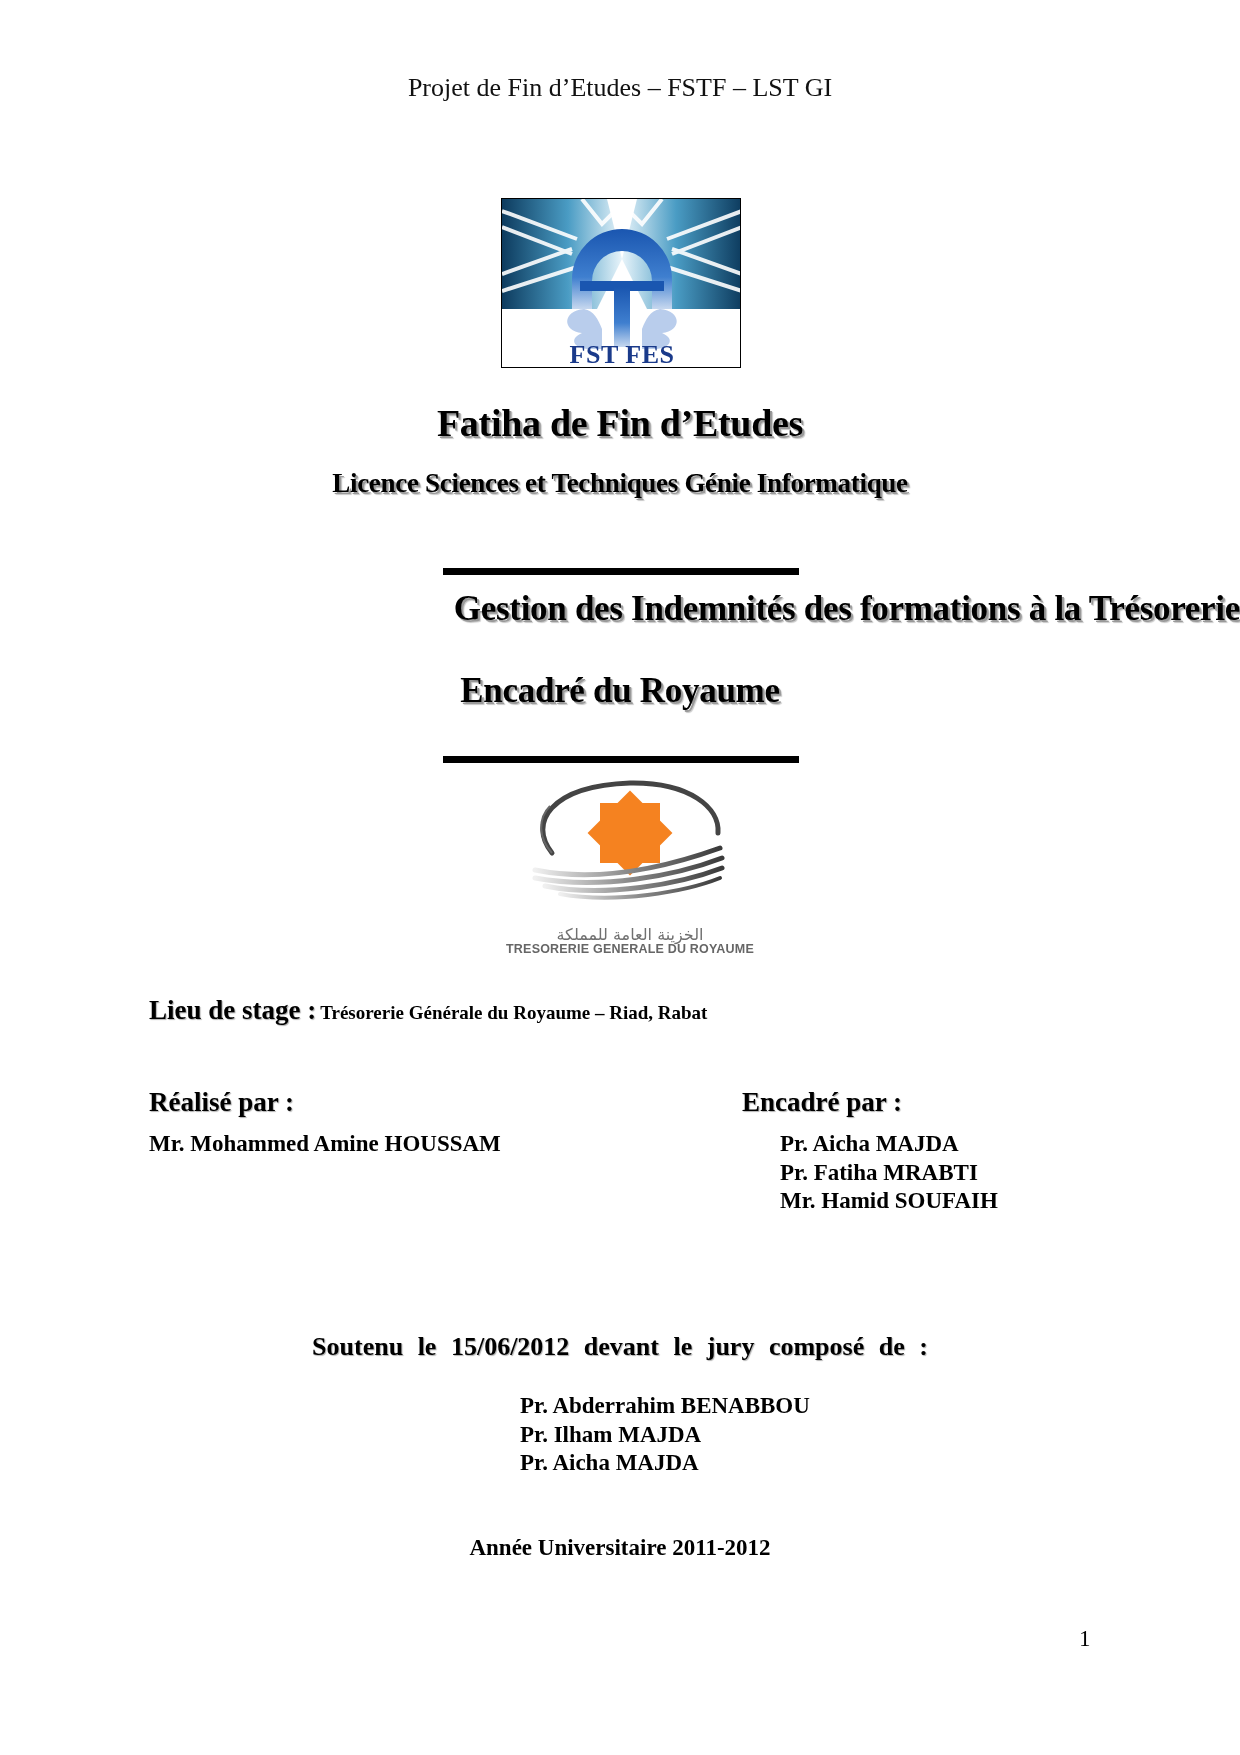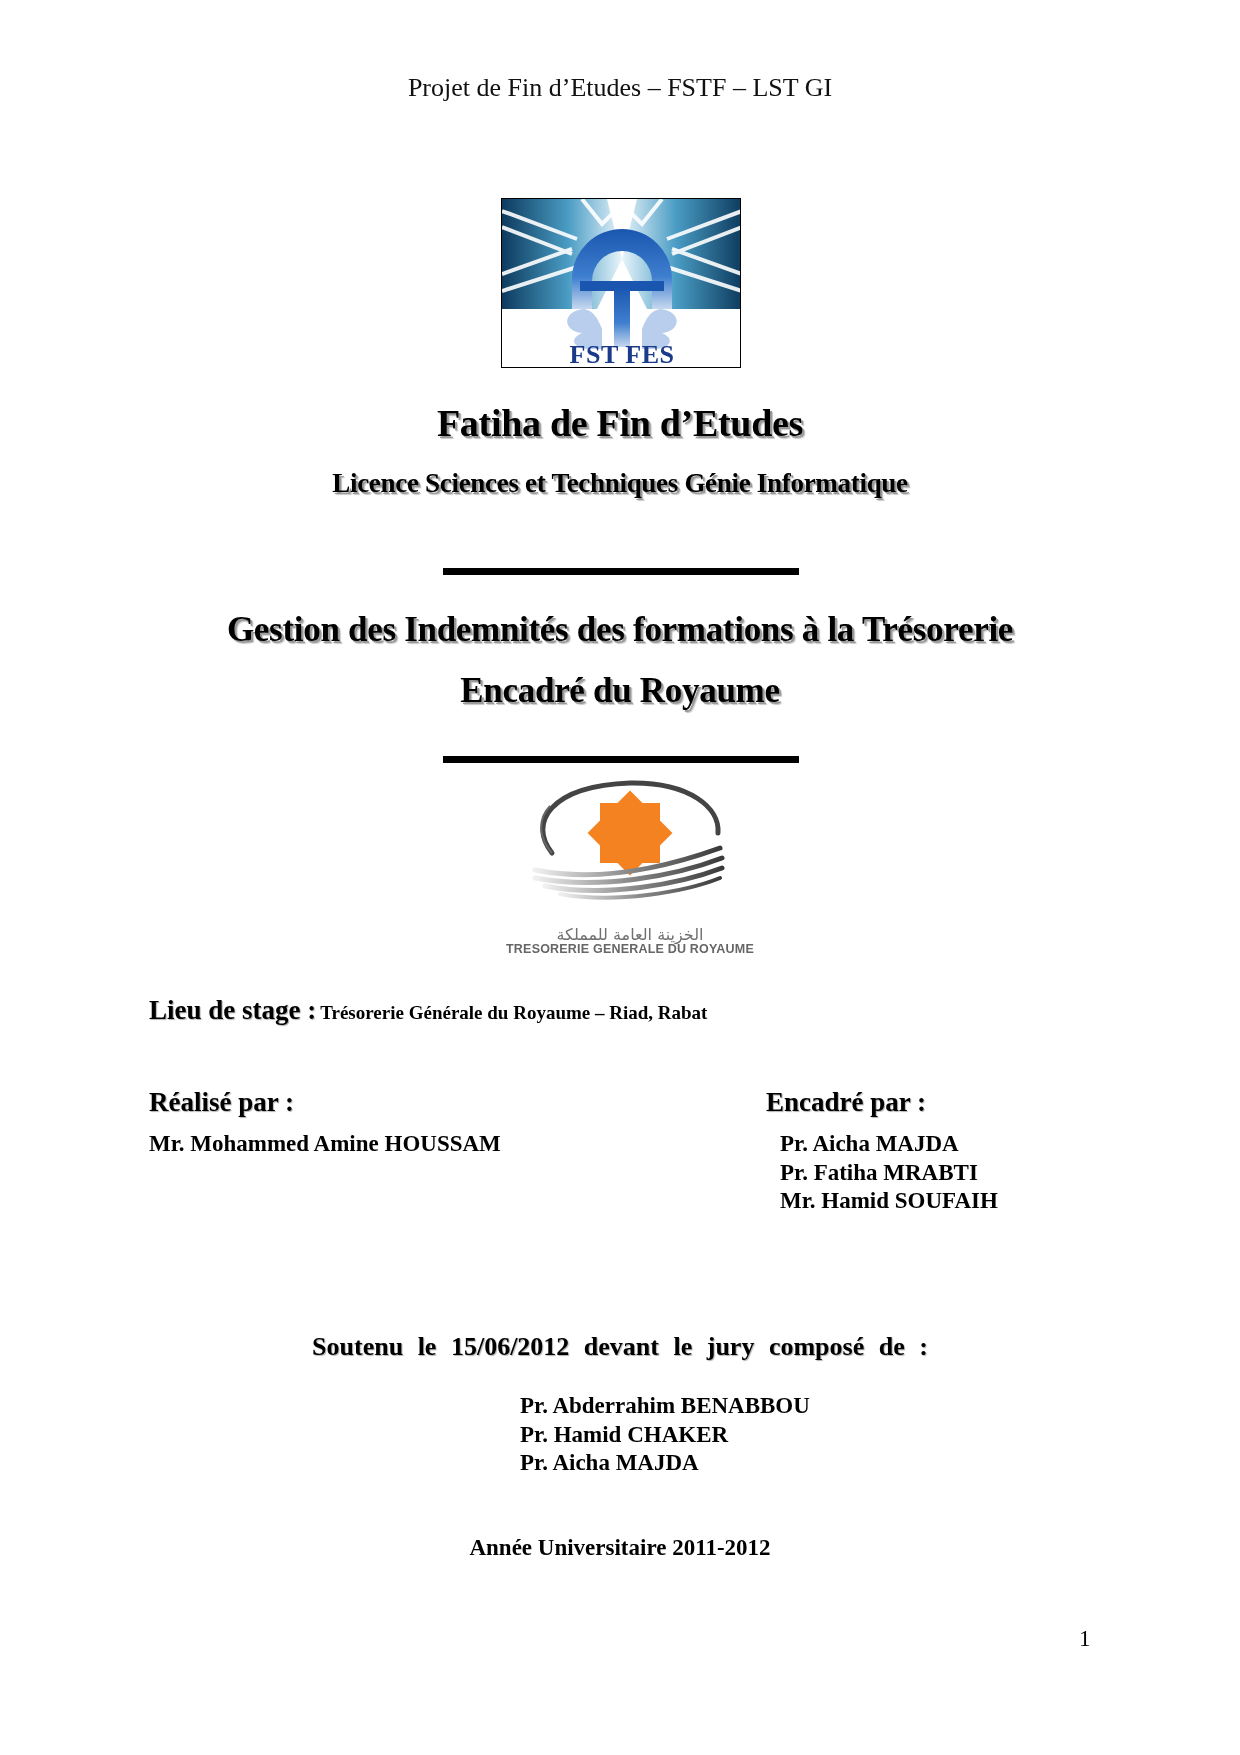--- a/index.html
+++ b/index.html
@@ -49,21 +49,21 @@
     .rule {
       left: 443px;
       width: 356px;
       height: 7px;
       background: #000;
     }
     .rule-top { top: 568px; }
     .rule-bottom { top: 756px; }
 
     .project-title-line { font-size: 35px; }
-    .pt-line-1 { top: 610px; }
+    .pt-line-1 { top: 589px; text-align: right; }
     .pt-line-2 { top: 671px; }
 
     .tgr-logo {
       left: 490px;
       top: 778px;
       width: 280px;
       height: 190px;
     }
     .tgr-arabic {
       left: 490px;
@@ -99,21 +99,21 @@
     }
     .lieu .value { font-size: 19px; }
 
     .section-heading {
       font-weight: bold;
       font-size: 27px;
       text-shadow: 1px 1px 1px #b0b0b0;
       white-space: nowrap;
     }
     .realise-heading { left: 149px; top: 1087px; }
-    .encadre-heading { left: 742px; top: 1087px; margin-left: 24px; }
+    .encadre-heading { left: 742px; top: 1087px; }
 
     .name-line {
       font-weight: bold;
       font-size: 23px;
       line-height: 28.5px;
       white-space: nowrap;
     }
     .realise-name { left: 149px; top: 1130px; }
     .encadre-list { left: 780px; top: 1130px; }
 
@@ -233,19 +233,19 @@
 <div class="abs section-heading encadre-heading">Encadré par :</div>
 <div class="abs encadre-list">
   <div class="name-line">Pr. Aicha MAJDA</div>
   <div class="name-line">Pr. Fatiha MRABTI</div>
   <div class="name-line">Mr. Hamid SOUFAIH</div>
 </div>
 
 <div class="abs center-x soutenu">Soutenu le 15/06/2012 devant le jury composé de :</div>
 <div class="abs jury-list">
   <div class="name-line">Pr. Abderrahim BENABBOU</div>
-  <div class="name-line">Pr. Hamid CHAKER</div>
+  <div class="name-line">Pr. Ilham MAJDA</div>
   <div class="name-line">Pr. Aicha MAJDA</div>
 </div>
 
 <div class="abs center-x annee">Année Universitaire 2011-2012</div>
 
 <div class="abs page-number">1</div>
 
 </body></html>

